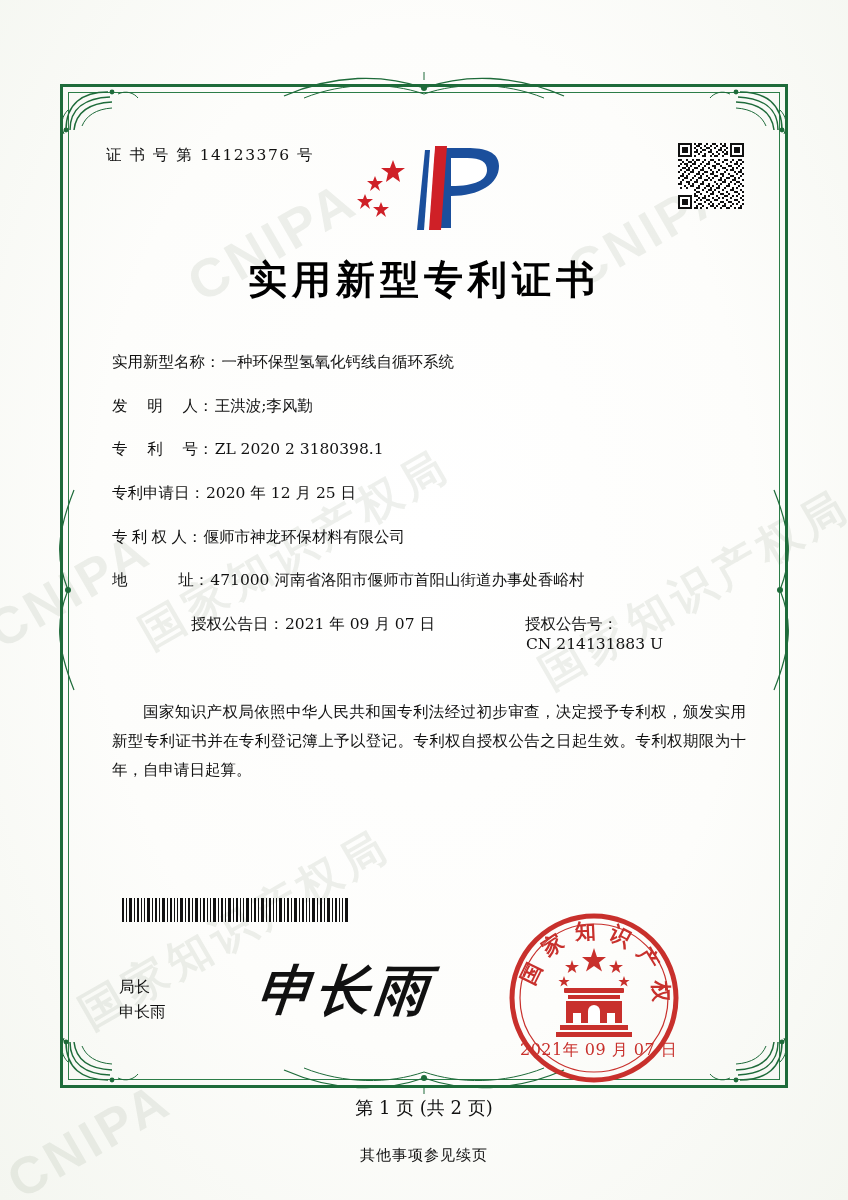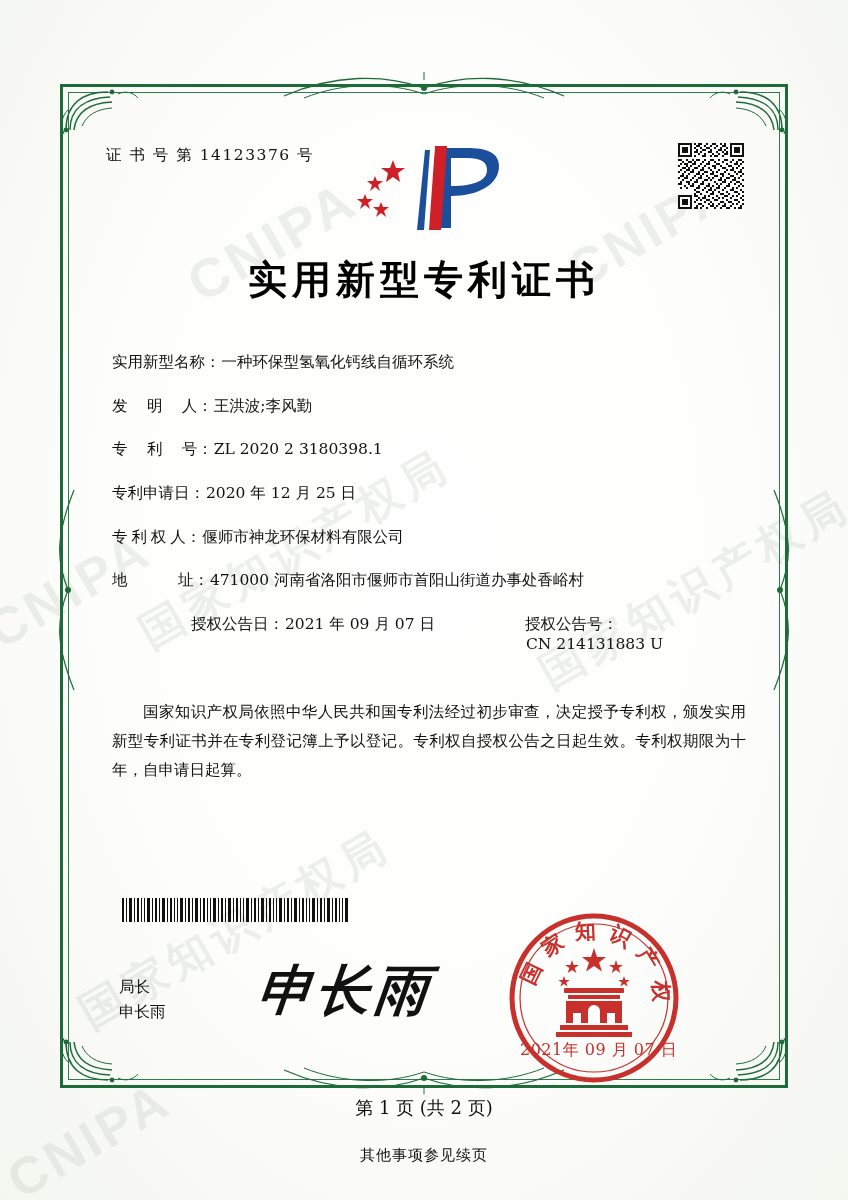--- a/index.html
+++ b/index.html
@@ -115,21 +115,21 @@
   }
   .row {
     display: flex;
     align-items: baseline;
     margin-bottom: 23.5px;
     font-size: 15.5px;
     line-height: 1.3;
   }
   .row .label {
     flex: 0 0 auto;
-    font-family: Liberation Serif, serif;
+    font-family: Liberation Sans, sans-serif;
     white-space: pre;
     color: #111;
   }
   .row .value {
     font-family: "DejaVu Serif", serif;
     color: #111;
     padding-left: 1px;
   }
   .row.two-col {
     justify-content: center;

